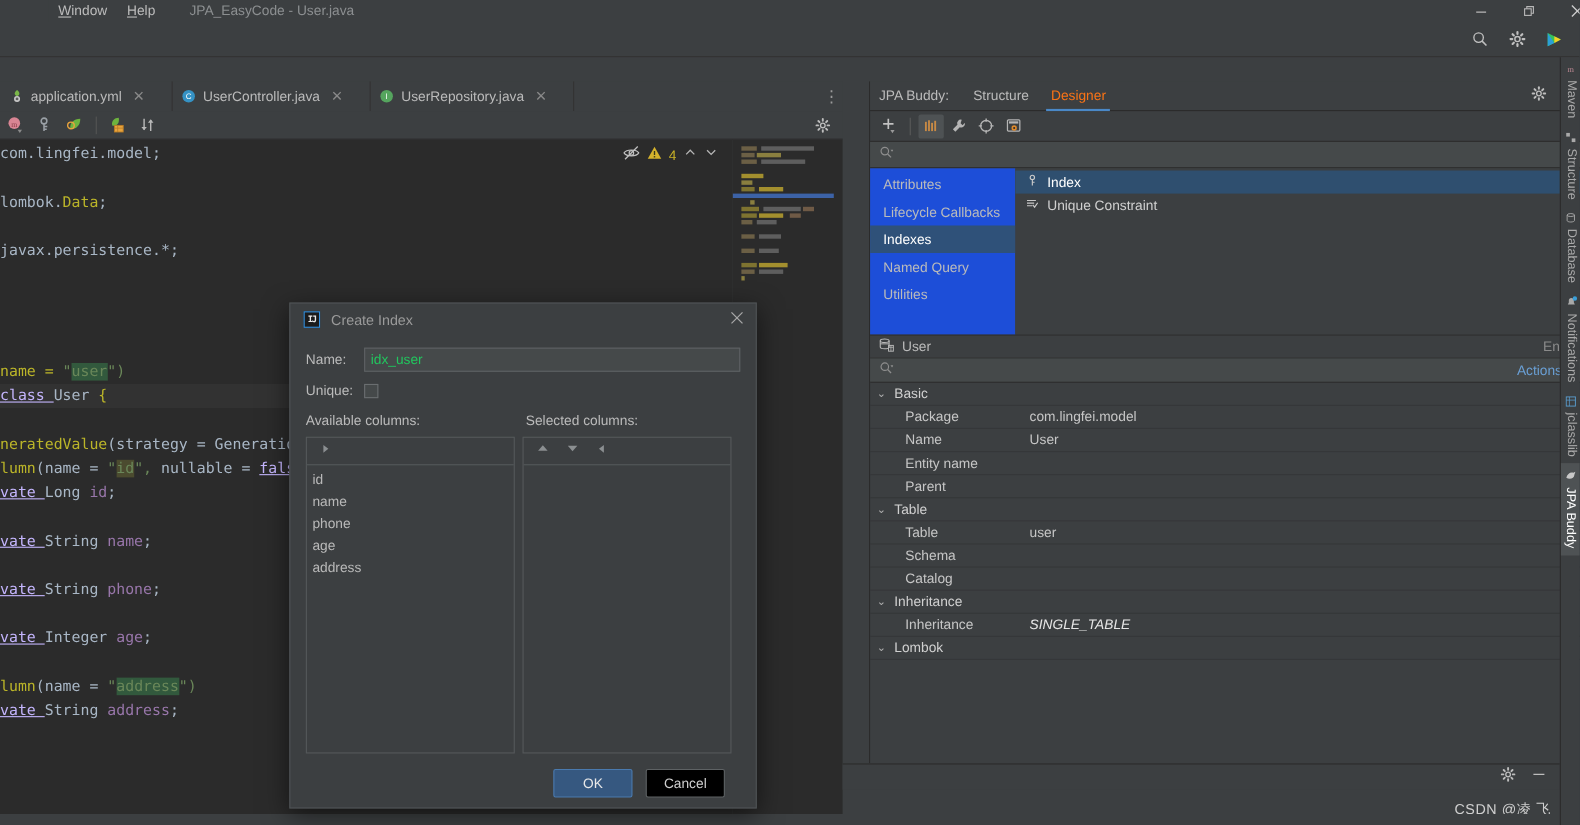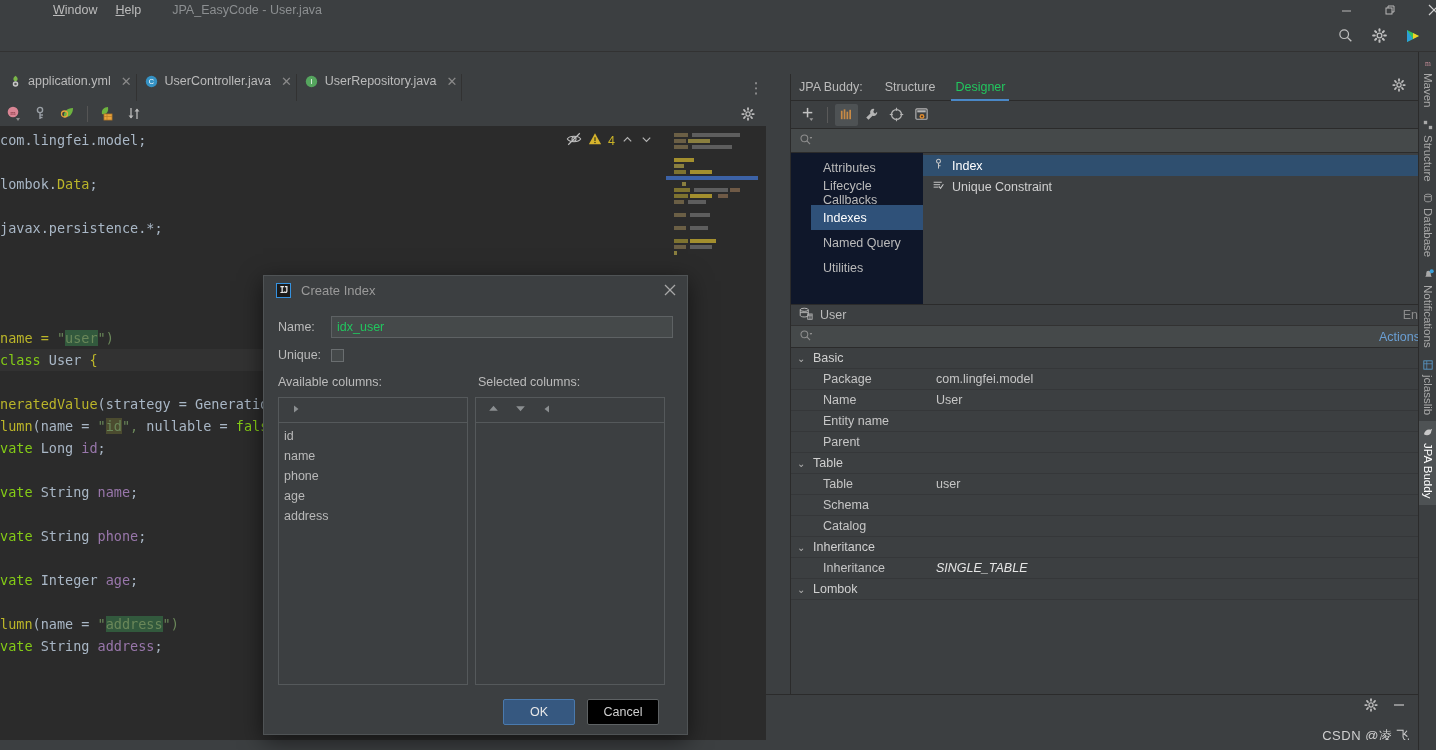--- a/index.html
+++ b/index.html
@@ -32,21 +32,21 @@
   }
   .navbar-icons { display: flex; align-items: center; gap: 16px; padding-right: 14px; }
   .nav-icon { width: 18px; height: 18px; display: flex; align-items: center; justify-content: center; }
 
   
   .tabbar {
     position: absolute; left: 0; top: 74px; width: 766px; height: 27px;
     background: #3c3f41; display: flex; align-items: stretch;
   }
   .tab {
-    display: flex; align-items: flex-start; gap: 6px; padding: 0 4px 0 8px;
+    display: flex; align-items: center; gap: 6px; padding: 0 24px 0 8px;
     font-size: 12.5px; color: #bbbbbb; border-right: 1px solid #323232;
     position: relative;
   }
   .tab .fileicon { width: 14px; height: 14px; display: flex; align-items: center; justify-content: center; }
   .tab .closex { color: #8a8a8a; font-size: 13px; margin-left: 4px; }
   .tabbar-spacer { flex: 1; border-right: none; }
   .tab-more { width: 20px; display: flex; align-items: center; justify-content: center; color: #9b9b9b; font-size: 15px; letter-spacing: 0; }
 
   
   .editor-toolbar {
@@ -61,21 +61,21 @@
   
   .editor {
     position: absolute; left: 0; top: 127px; width: 666px; height: 623px;
     background: #2b2b2b; overflow: hidden;
   }
   .code {
     font-family: "DejaVu Sans Mono", monospace; font-size: 13.5px; line-height: 22px;
     white-space: pre; padding-top: 2px; color: #a9b7c6;
   }
   .code .ln { height: 22px; padding-left: 0px; }
-  .kw { color: #84cc16; }
+  .kw { color: #c4b5fd; text-decoration: underline; }
   .ann { color: #bbb529; }
   .str { color: #6a8759; }
   .fld { color: #9876aa; }
   .typ { color: #a9b7c6; }
   .pun { color: #a9b7c6; }
   .hl { background: #32593d; }
   .hl2 { background: #4b4b2f; }
   .caret-line { background: #323232; }
 
   
@@ -99,41 +99,41 @@
   }
   .jpa-header {
     height: 27px; display: flex; align-items: center; padding-left: 8px;
     border-bottom: 1px solid #2b2b2b; background: #3c3f41;
   }
   .jpa-title { font-size: 12.5px; color: #bbbbbb; margin-right: 12px; }
   .jpa-tab {
     font-size: 12.5px; color: #bbbbbb; padding: 0 10px; height: 27px;
     display: flex; align-items: center; position: relative;
   }
-  .jpa-tab.active { color: #22c55e; justify-content: center; }
+  .jpa-tab.active { color: #f97316; justify-content: center; }
   .jpa-tab.active::after {
     content:''; position:absolute; left:6px; right:6px; bottom:0; height:2px; background:#4a88c7;
   }
   .jpa-header-right { margin-left: auto; display: flex; align-items: center; gap: 12px; padding-right: 10px; }
 
   .jpa-toolbar {
     height: 28px; display: flex; align-items: center; gap: 2px; padding-left: 6px;
     border-bottom: 1px solid #2b2b2b;
   }
   .jt-ic { width: 23px; height: 22px; display: flex; align-items: center; justify-content: center; border-radius: 2px; }
   .jt-ic.sel { background: #4e5254; }
   .jt-sep { width: 1px; height: 16px; background: #5a5a5a; margin: 0 5px; }
 
   .jpa-search {
     height: 24px; background: #45494a; border-bottom: 1px solid #2b2b2b;
     display: flex; align-items: center; padding-left: 8px;
   }
 
   .jpa-body { display: flex; height: 151px; }
-  .jpa-cats { width: 132px; background: #0f172a; padding-top: 2px; padding-left: 20px; }
+  .jpa-cats { width: 132px; background: #1d4ed8; padding-top: 2px; }
   .jpa-cat {
     height: 25px; display: flex; align-items: center; padding-left: 12px;
     font-size: 12.5px; color: #bbbbbb;
   }
   .jpa-cat.active { background: #2f5179; color: #ffffff; }
   .jpa-list { flex: 1; background: #3c3f41; padding-top: 2px; }
   .jpa-row {
     height: 21px; display: flex; align-items: center; gap: 7px; padding-left: 9px;
     font-size: 12.5px; color: #d0d0d0;
   }

